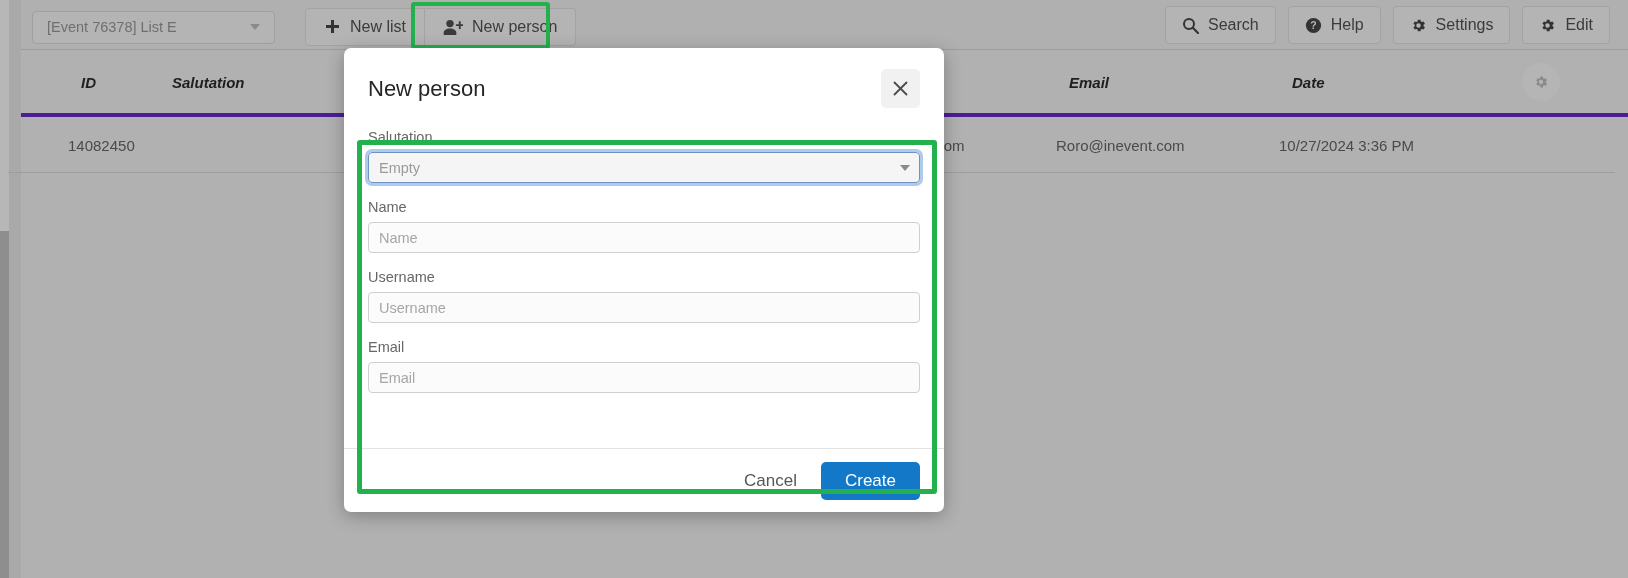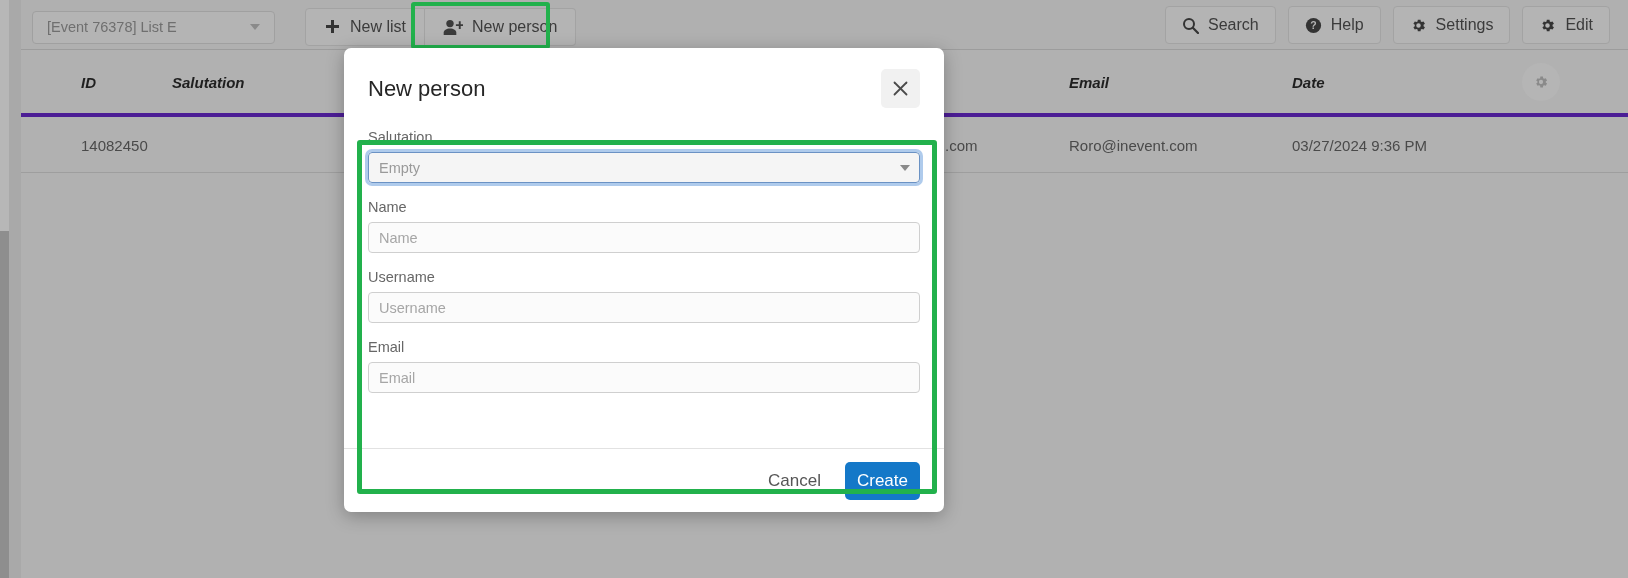--- a/index.html
+++ b/index.html
@@ -141,21 +141,21 @@
   
   .table-head {
     position: absolute;
     left: 21px; top: 51px;
     width: 1607px; height: 66px;
     border-bottom: 4px solid #4c1d95;
     font-style: italic;
   }
   .table-row {
     position: absolute;
-    left: 21px; top: 117px;
+    left: 8px; top: 117px;
     width: 1607px; height: 56px;
     border-bottom: 1px solid #9e9e9e;
     text-align: center;
   }
   .cell {
     position: absolute;
     top: 50%;
     transform: translateY(-50%);
     white-space: nowrap;
   }
@@ -289,21 +289,21 @@
     cursor: pointer;
     padding: 8px 10px;
   }
   .btn-create {
     background: #1478c8;
     border: none;
     border-radius: 5px;
     color: #ffffff;
     font-family: "Liberation Sans", sans-serif;
     font-size: 17px;
-    padding: 9px 12px;
+    padding: 9px 24px;
     cursor: pointer;
   }
 
   
   .hl-form {
     position: absolute;
     left: 357px; top: 140px;
     width: 580px; height: 354px;
     border: 5px solid #22b14c;
     border-radius: 3px;
@@ -411,21 +411,21 @@
           <path fill="#8a8a8a" d="M19.1 12.9a7.4 7.4 0 000-1.8l2-1.5-2-3.4-2.3.9a7.3 7.3 0 00-1.6-.9l-.3-2.4h-3.9l-.3 2.4a7.3 7.3 0 00-1.6.9l-2.3-.9-2 3.4 2 1.5a7.4 7.4 0 000 1.8l-2 1.5 2 3.4 2.3-.9c.5.4 1 .7 1.6.9l.3 2.4h3.9l.3-2.4c.6-.2 1.1-.5 1.6-.9l2.3.9 2-3.4zM12 15.2A3.2 3.2 0 1115.2 12 3.2 3.2 0 0112 15.2z"></path>
         </svg>
       </span>
     </div>
   </div>
 
   <div class="table-row">
     <div class="cell td c-id">14082450</div>
     <div class="cell td c-partial">.com</div>
     <div class="cell td c-email">Roro@inevent.com</div>
-    <div class="cell td c-date">03/27/2024 9:36 PM</div>
+    <div class="cell td c-date">10/27/2024 3:36 PM</div>
   </div>
 
   <div class="modal">
 
     <div class="modal-head">
       <div class="modal-title">New person</div>
       <button class="modal-close">
         <span class="ico">
           <svg width="17" height="17" viewBox="0 0 17 17">
             <line x1="2.5" y1="2.5" x2="14.5" y2="14.5" stroke="#4a4a4a" stroke-width="1.8" stroke-linecap="round"></line>

